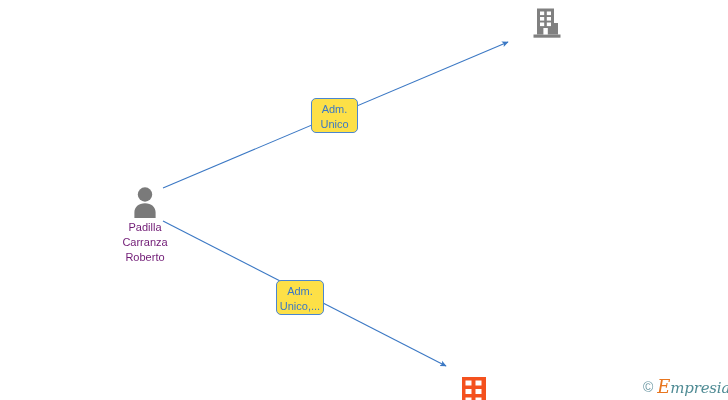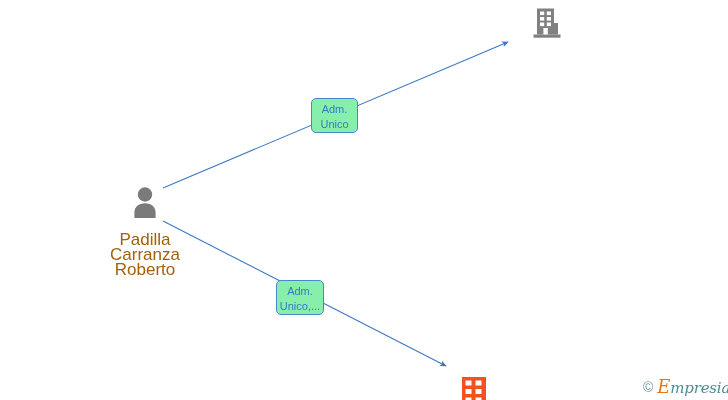--- a/index.html
+++ b/index.html
@@ -35,24 +35,24 @@
     width: 94px;
     text-align: center;
   }
   .person-icon {
     display: block;
     margin: 0 auto;
     width: 34px;
     height: 34px;
   }
   .person-label {
-    margin-top: 14px;
-    font-size: 17px;
+    margin-top: 2px;
+    font-size: 11px;
     line-height: 15px;
-    color: #a16207;
+    color: #701a75;
     white-space: pre-line;
   }
 
   
   .company-node {
     position: absolute;
   }
   #company-top {
     left: 531px;
     top: 7px;
@@ -63,21 +63,21 @@
     left: 461px;
     top: 376px;
     width: 26px;
     height: 26px;
   }
 
   
   .edge-label {
     position: absolute;
     box-sizing: border-box;
-    background: #86efac;
+    background: #fde047;
     border: 1px solid #4a86d0;
     border-radius: 5px;
     color: #3b78c4;
     font-size: 11px;
     line-height: 15px;
     text-align: center;
     padding-top: 3px;
     white-space: pre-line;
   }
   #edge-label-1 {

